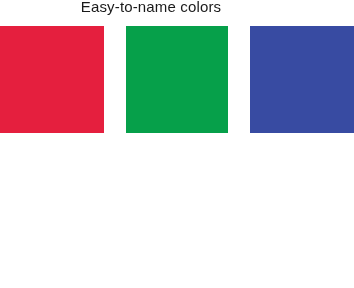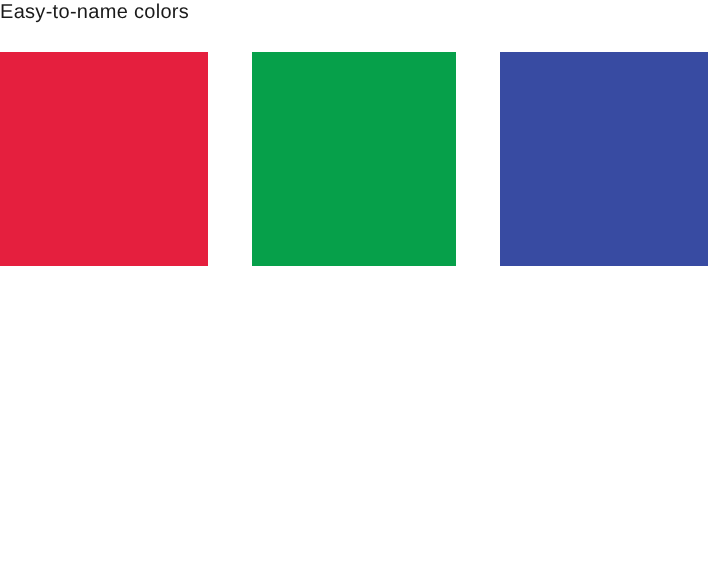--- a/index.html
+++ b/index.html
@@ -27,21 +27,22 @@
     left: 0;
     width: 354px;
   }
   #panel-easy { top: 0; height: 159px; }
   #panel-difficult { top: 159px; height: 129px; }
 
   .panel-caption {
     position: absolute;
     left: 0;
     width: 302px;
-    font-size: 10px;
+    text-align: center;
+    font-size: 15px;
     line-height: 12px;
     color: #1a1a1a;
     letter-spacing: 0.15px;
     white-space: nowrap;
   }
   #caption-easy { top: 1px; }
 
   .swatch-row {
     position: absolute;
     left: 0;

